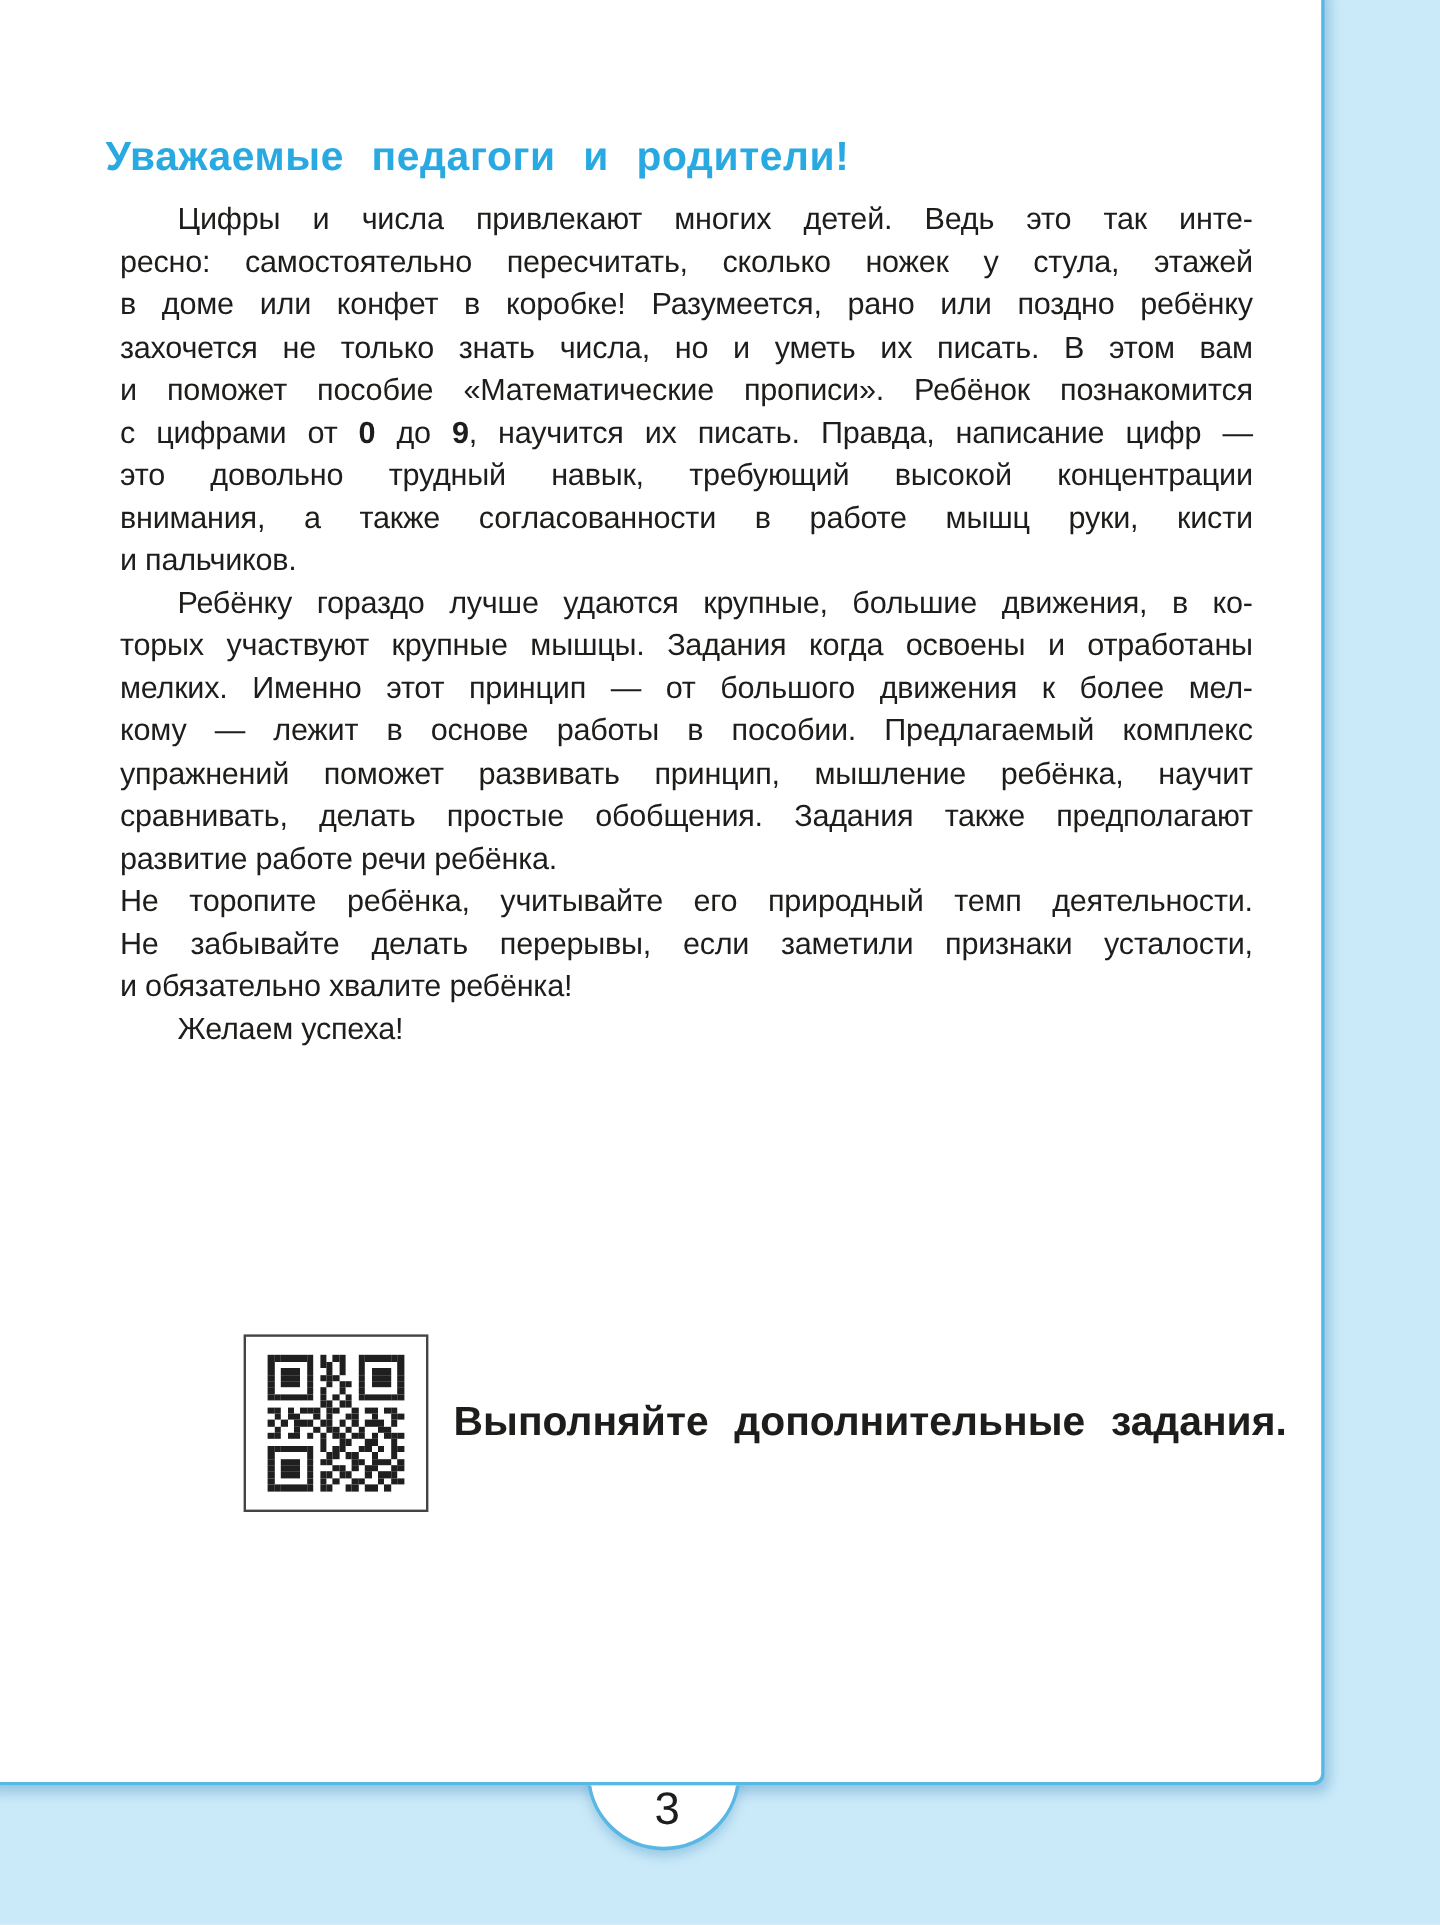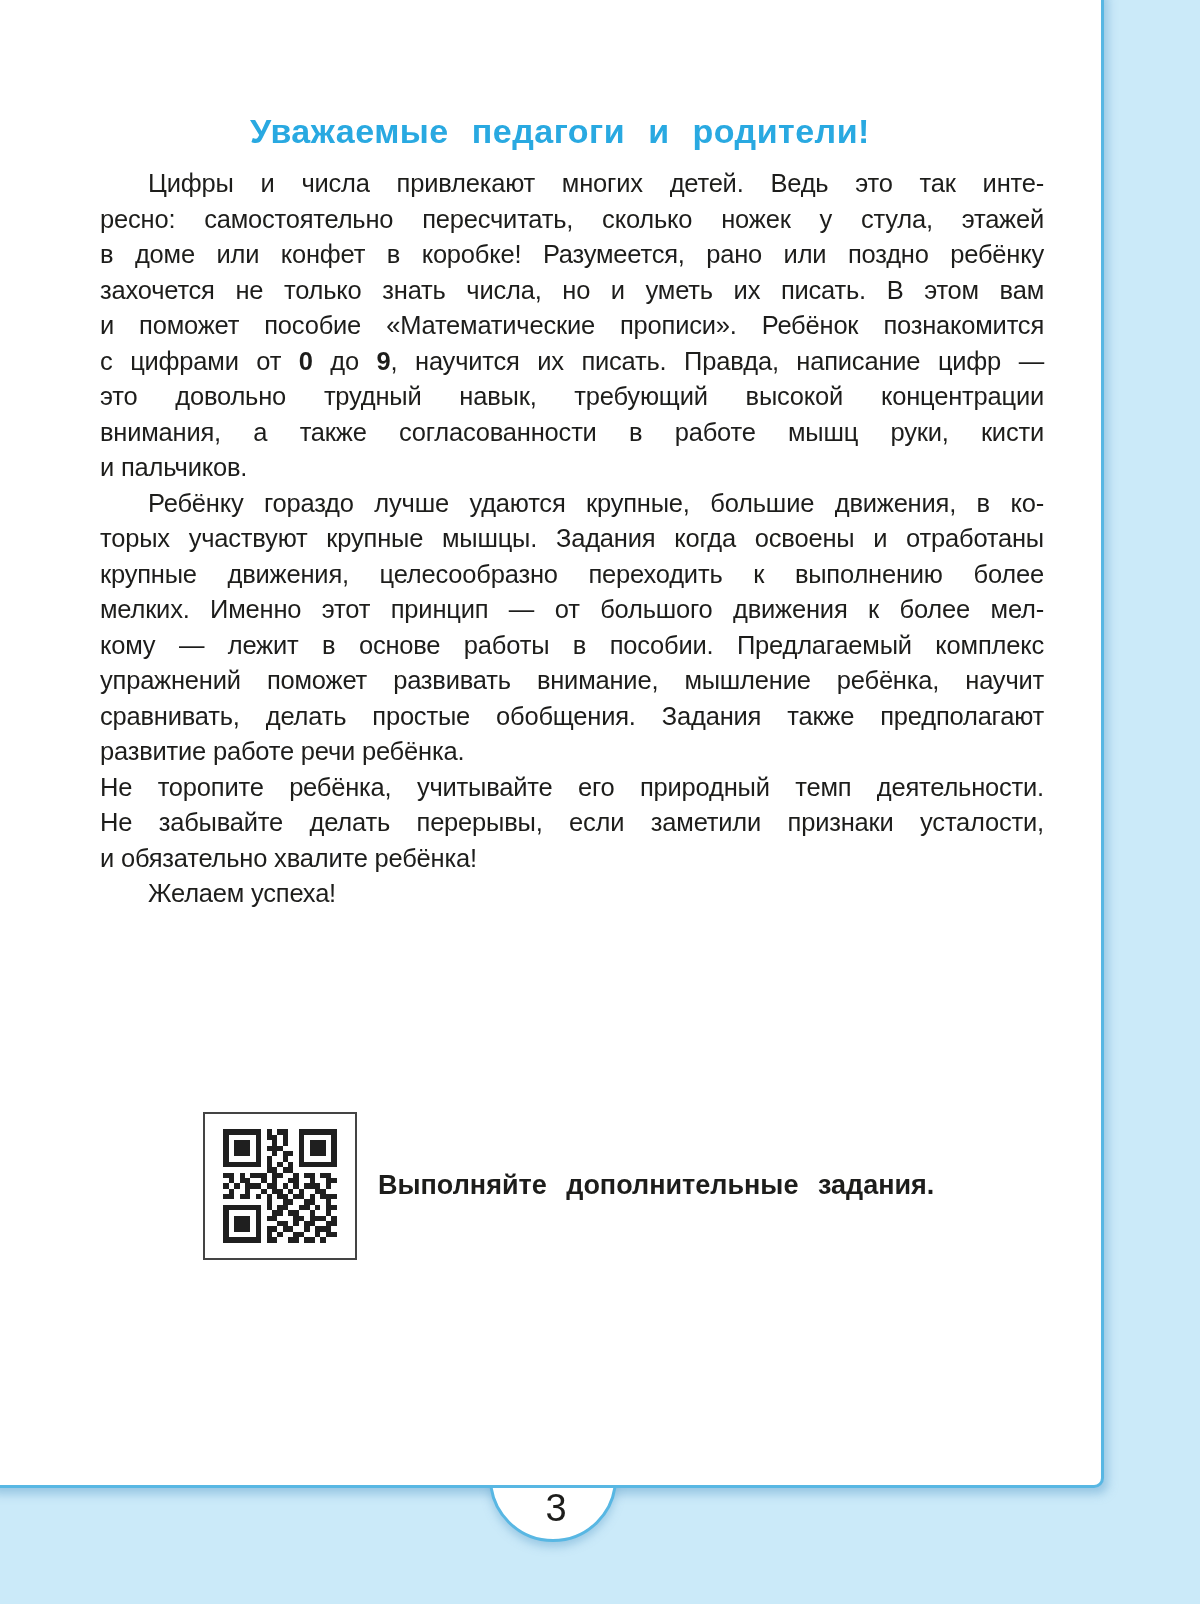--- a/index.html
+++ b/index.html
@@ -27,21 +27,20 @@
     background:#ffffff;
     border-right:3px solid var(--frame-border);
     border-bottom:3px solid var(--frame-border);
     border-bottom-right-radius:10px;
     box-shadow:4px 6px 10px rgba(110,170,210,0.55);
     z-index:1;
   }
   .page-heading{
     position:absolute;
     top:112px;left:88px;width:944px;
-    text-align:center;
     font-size:34px;
     font-weight:bold;
     letter-spacing:0.5px;
     word-spacing:13px;
     color:var(--heading-accent);
     z-index:2;
   }
   .text-block{
     position:absolute;
     top:166px;left:100px;width:944px;
@@ -69,21 +68,21 @@
   }
   .qr-grid{
     display:grid;
     grid-template-columns:repeat(21,5.4px);
     grid-auto-rows:5.4px;
   }
   .qr-grid .qm{ background:var(--qr-module); }
   .qr-caption{
     position:absolute;
     top:1168px;left:378px;
-    font-size:27px;
+    font-size:34px;
     font-weight:bold;
     word-spacing:12px;
     line-height:35px;
     z-index:2;
   }
   
   .notch-clip{
     position:absolute;
     top:1488px;left:0;
     width:1200px;height:116px;
@@ -124,24 +123,23 @@
       <div class="line just">захочется не только знать числа, но и уметь их писать. В этом вам</div>
       <div class="line just">и поможет пособие «Математические прописи». Ребёнок познакомится</div>
       <div class="line just">с цифрами от <b>0</b> до <b>9</b>, научится их писать. Правда, написание цифр —</div>
       <div class="line just">это довольно трудный навык, требующий высокой концентрации</div>
       <div class="line just">внимания, а также согласованности в работе мышц руки, кисти</div>
       <div class="line">и пальчиков.</div>
     </div>
     <div>
       <div class="line just ind">Ребёнку гораздо лучше удаются крупные, большие движения, в ко-</div>
       <div class="line just">торых участвуют крупные мышцы. Задания когда освоены и отработаны</div>
-      <div class="line just">крупные движения, целесообразно переходить к выполнению более</div>
       <div class="line just">мелких. Именно этот принцип — от большого движения к более мел-</div>
       <div class="line just">кому — лежит в основе работы в пособии. Предлагаемый комплекс</div>
-      <div class="line just">упражнений поможет развивать внимание, мышление ребёнка, научит</div>
+      <div class="line just">упражнений поможет развивать принцип, мышление ребёнка, научит</div>
       <div class="line just">сравнивать, делать простые обобщения. Задания также предполагают</div>
       <div class="line">развитие работе речи ребёнка.</div>
     </div>
     <div>
       <div class="line just">Не торопите ребёнка, учитывайте его природный темп деятельности.</div>
       <div class="line just">Не забывайте делать перерывы, если заметили признаки усталости,</div>
       <div class="line">и обязательно хвалите ребёнка!</div>
     </div>
     <div>
       <div class="line ind">Желаем успеха!</div>

